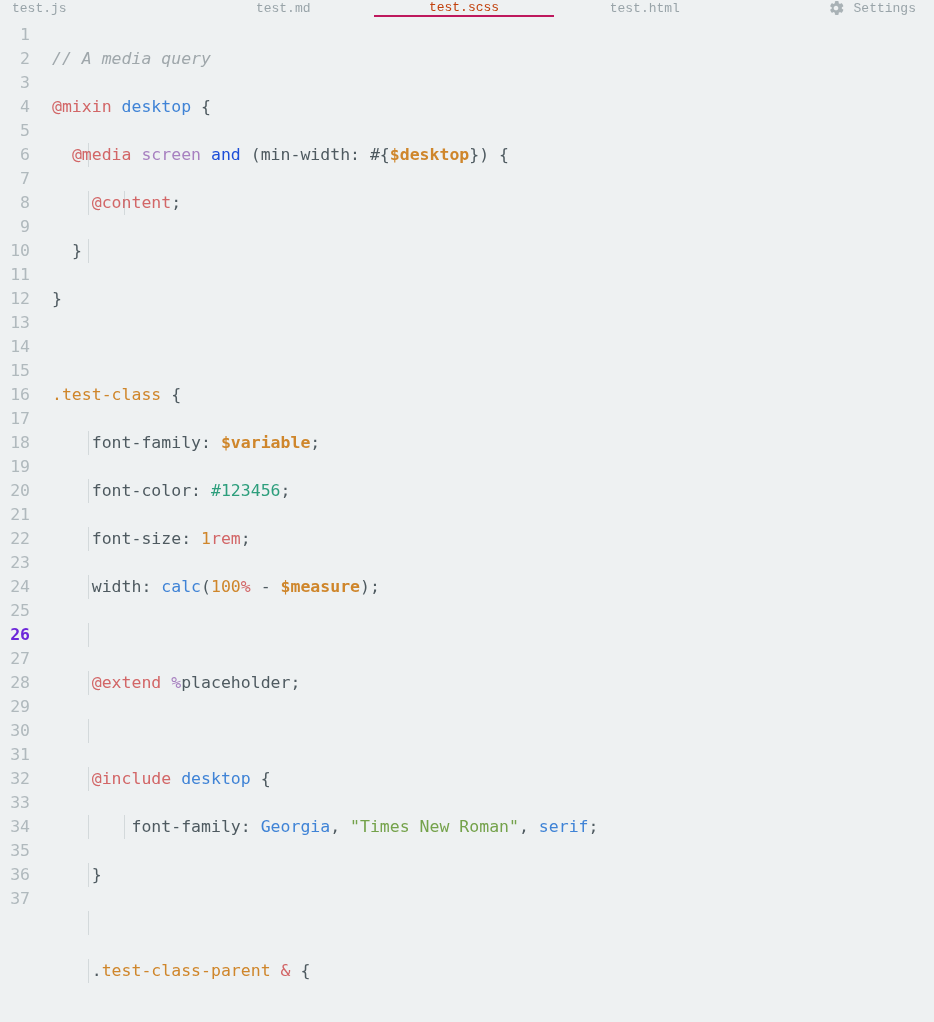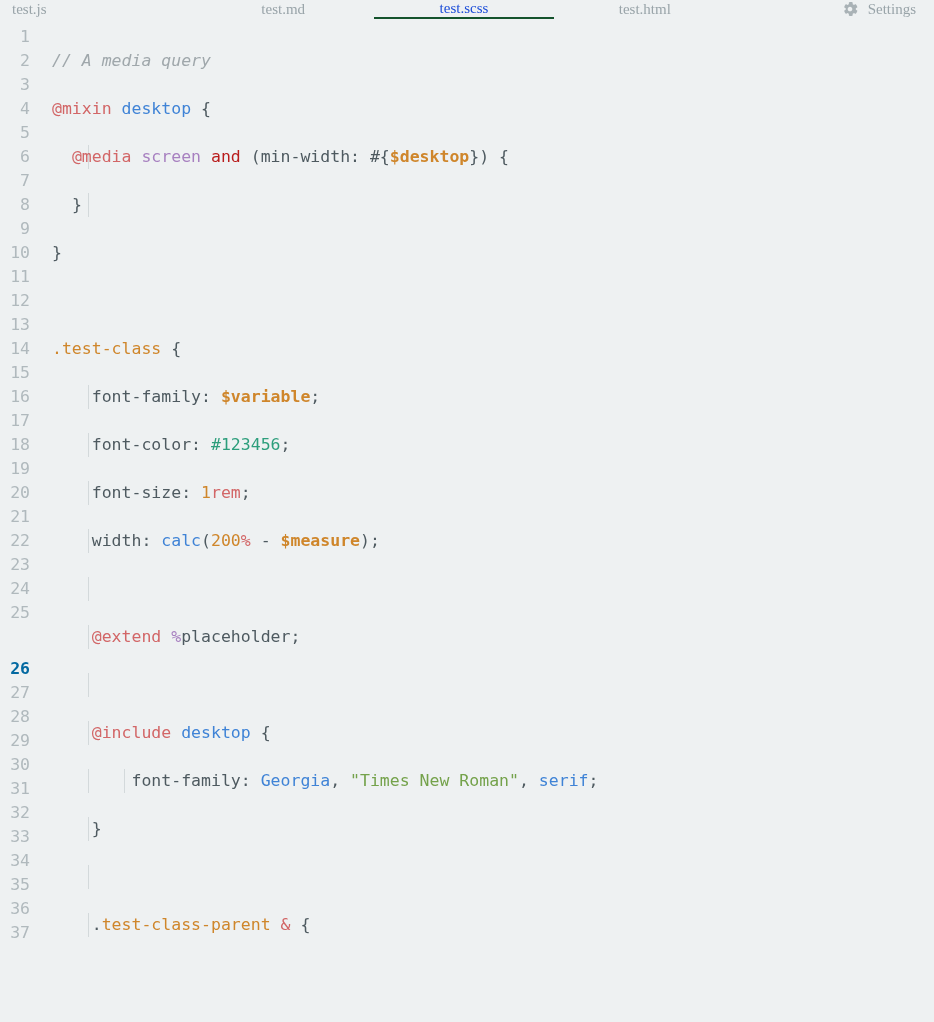--- a/index.html
+++ b/index.html
@@ -11,34 +11,34 @@
   display: flex;
   flex-direction: column;
 }
 
 
 .tabbar {
   display: flex;
   align-items: stretch;
   height: 44px;
   background: #eef1f2;
-  font-family: Liberation Serif, serif;
+  font-family: Liberation Mono, monospace;
   color: #99a4a9;
-  font-size: 15px;
+  font-size: 13px;
 }
 .tab {
   flex: 1;
   display: flex;
   align-items: center;
   justify-content: center;
   cursor: pointer;
   border-bottom: 1px solid transparent;
 }
 .tab:first-child { justify-content: flex-start; padding-left: 12px; }
-.tab.active { color: #1d4ed8; border-bottom: 2px solid #14532d; }
+.tab.active { color: #c2410c; border-bottom: 2px solid #be185d; }
 .tab.settings { justify-content: flex-end; padding-right: 18px; gap: 10px; }
 .gear-icon { width:16px; height:16px; fill:#a9b2b6; }
 
 
 .editor {
   flex: 1;
   display: flex;
   font-size: 16.5px;
   line-height: 24px;
   position: relative;
@@ -46,21 +46,21 @@
 }
 .gutter {
   width: 40px;
   text-align: right;
   color: #b0b9bd;
   user-select: none;
   padding-right: 10px;
   flex-shrink: 0;
 }
 .gutter .ln { height: 24px; }
-.gutter .ln.current { color: #0369a1; font-weight: 600; margin-top: 32px; }
+.gutter .ln.current { color: #6d28d9; font-weight: 600; }
 
 .code {
   flex: 1;
   white-space: pre;
   position: relative;
 }
 .line { height: 24px; position: relative; padding-left: 12px; }
 
 
 .ig {
@@ -69,21 +69,21 @@
 }
 .ig1{left:48px}.ig2{left:84px}
 
 
 .cm  { color:#9fa7ab; font-style:italic; }          
 .note{ color:#5aa9d6; font-style:italic; }          
 .kw  { color:#d26667; }                             
 .fn  { color:#3f83d6;margin-top:24px; }                             
 .prop{ color:#4e5a60; }                             
 .pun { color:#4e5a60; }                             
-.and { color:#b91c1c; }                             
+.and { color:#1d4ed8; }                             
 .amp { color:#d26667; }                             
 .screen{ color:#a780c0; }
 .var { color:#cf862b;font-weight:bold; }                             
 .num { color:#cf862b; }                             
 .unit{ color:#d26667; }                             
 .hex { color:#2d9e7c; }                             
 .sel { color:#cf862b; }                           
 .str { color:#74a24b; }                             
 .font{ color:#3f83d6; }                             
 .pct { color:#a780c0; }
@@ -150,28 +150,29 @@
       <div class="ln">34</div>
       <div class="ln">35</div>
       <div class="ln">36</div>
       <div class="ln">37</div>
   </div>
 
   <div class="code">
 <div class="line"><span class="cm">// A media query</span></div>
 <div class="line"><span class="kw">@mixin</span> <span class="fn">desktop</span> <span class="pun">{</span></div>
 <div class="line"><span class="ig ig1"></span>  <span class="kw">@media</span> <span class="screen">screen</span> <span class="and">and</span> <span class="pun">(</span><span class="prop">min-width</span><span class="pun">: </span><span class="pun">#{</span><span class="var">$desktop</span><span class="pun">}</span><span class="pun">)</span> <span class="pun">{</span></div>
+<div class="line"><span class="ig ig1"></span><span class="ig ig2"></span>    <span class="kw">@content</span><span class="pun">;</span></div>
 <div class="line"><span class="ig ig1"></span>  <span class="pun">}</span></div>
 <div class="line"><span class="pun">}</span></div>
 <div class="line"></div>
 <div class="line"><span class="sel">.test-class</span> <span class="pun">{</span></div>
 <div class="line"><span class="ig ig1"></span>    <span class="prop">font-family</span><span class="pun">: </span><span class="var">$variable</span><span class="pun">;</span></div>
 <div class="line"><span class="ig ig1"></span>    <span class="prop">font-color</span><span class="pun">: </span><span class="hex">#123456</span><span class="pun">;</span></div>
 <div class="line"><span class="ig ig1"></span>    <span class="prop">font-size</span><span class="pun">: </span><span class="num">1</span><span class="unit">rem</span><span class="pun">;</span></div>
-<div class="line"><span class="ig ig1"></span>    <span class="prop">width</span><span class="pun">: </span><span class="fn">calc</span><span class="pun">(</span><span class="num">200</span><span class="unit">%</span><span class="pun"> - </span><span class="var">$measure</span><span class="pun">)</span><span class="pun">;</span></div>
+<div class="line"><span class="ig ig1"></span>    <span class="prop">width</span><span class="pun">: </span><span class="fn">calc</span><span class="pun">(</span><span class="num">100</span><span class="unit">%</span><span class="pun"> - </span><span class="var">$measure</span><span class="pun">)</span><span class="pun">;</span></div>
 <div class="line"><span class="ig ig1"></span></div>
 <div class="line"><span class="ig ig1"></span>    <span class="kw">@extend</span> <span class="pct">%</span><span class="prop">placeholder</span><span class="pun">;</span></div>
 <div class="line"><span class="ig ig1"></span></div>
 <div class="line"><span class="ig ig1"></span>    <span class="kw">@include</span> <span class="fn">desktop</span> <span class="pun">{</span></div>
 <div class="line"><span class="ig ig1"></span><span class="ig ig2"></span>        <span class="prop">font-family</span><span class="pun">: </span><span class="font">Georgia</span><span class="pun">, </span><span class="str">"Times New Roman"</span><span class="pun">, </span><span class="font">serif</span><span class="pun">;</span></div>
 <div class="line"><span class="ig ig1"></span>    <span class="pun">}</span></div>
 <div class="line"><span class="ig ig1"></span></div>
 <div class="line"><span class="ig ig1"></span>    <span class="pun">.</span><span class="sel">test-class-parent</span><span> </span><span class="amp">&amp;</span> <span class="pun">{</span></div>
 
 

